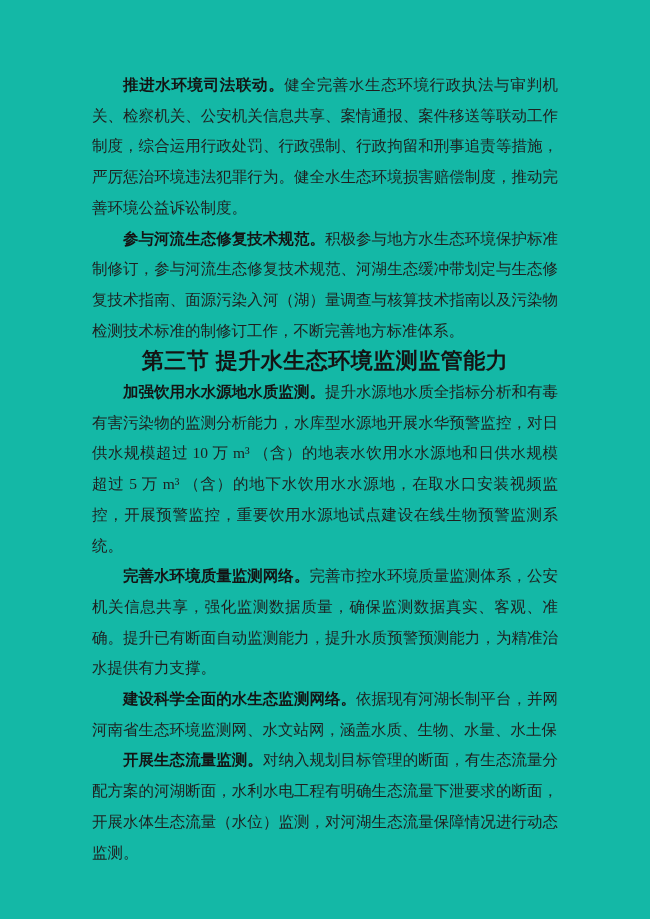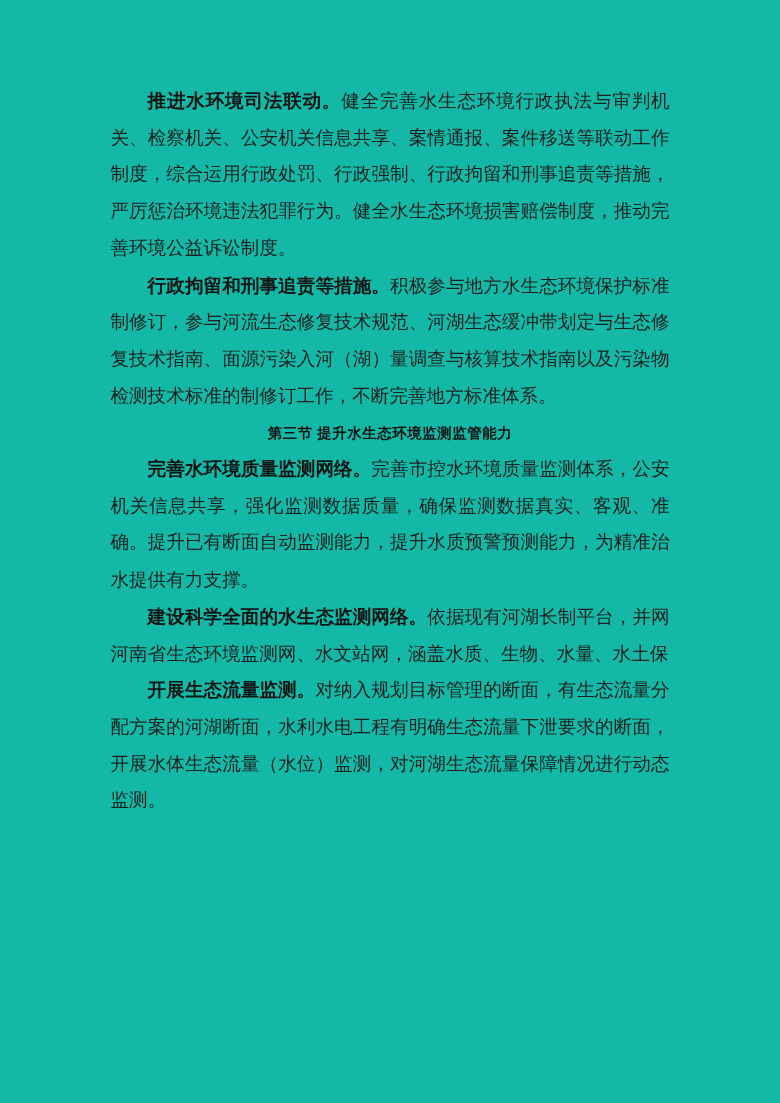--- a/index.html
+++ b/index.html
@@ -33,21 +33,21 @@
   }
   .para .lead {
     font-family: "Liberation Sans", "DejaVu Sans", sans-serif;
     font-weight: bold;
     color: #141414;
   }
   .section-heading {
     margin: 0;
     font-family: "Liberation Sans", "DejaVu Sans", sans-serif;
     font-weight: bold;
-    font-size: 12px;
+    font-size: 22px;
     line-height: 30.7px;
     text-align: center;
     color: #141414;
     letter-spacing: 0.5px;
   }
   .folio {
     position: absolute;
     top: 828px;
     left: 0;
     width: 650px;
@@ -58,24 +58,25 @@
   }
 </style>
 </head>
 <body>
 
 <div class="page">
   <div class="content">
 
     <p class="para"><span class="lead">推进水环境司法联动。</span><span>健全完善水生态环境行政执法与审判机关、检察机关、公安机关信息共享、案情通报、案件移送等联动工作制度，综合运用行政处罚、行政强制、行政拘留和刑事追责等措施，严厉惩治环境违法犯罪行为。健全水生态环境损害赔偿制度，推动完善环境公益诉讼制度。</span></p>
 
-    <p class="para"><span class="lead">行政拘留和刑事追责等措施。</span><span>积极参与地方水生态环境保护标准制修订，参与河流生态修复技术规范、河湖生态缓冲带划定与生态修复技术指南、面源污染入河（湖）量调查与核算技术指南以及污染物检测技术标准的制修订工作，不断完善地方标准体系。</span></p>
+    <p class="para"><span class="lead">参与河流生态修复技术规范。</span><span>积极参与地方水生态环境保护标准制修订，参与河流生态修复技术规范、河湖生态缓冲带划定与生态修复技术指南、面源污染入河（湖）量调查与核算技术指南以及污染物检测技术标准的制修订工作，不断完善地方标准体系。</span></p>
 
     <h2 class="section-heading">第三节 提升水生态环境监测监管能力</h2>
 
+    <p class="para"><span class="lead">加强饮用水水源地水质监测。</span><span>提升水源地水质全指标分析和有毒有害污染物的监测分析能力，水库型水源地开展水华预警监控，对日供水规模超过 10 万 m³ （含）的地表水饮用水水源地和日供水规模超过 5 万 m³ （含）的地下水饮用水水源地，在取水口安装视频监控，开展预警监控，重要饮用水源地试点建设在线生物预警监测系统。</span></p>
 
     <p class="para"><span class="lead">完善水环境质量监测网络。</span><span>完善市控水环境质量监测体系，公安机关信息共享，强化监测数据质量，确保监测数据真实、客观、准确。提升已有断面自动监测能力，提升水质预警预测能力，为精准治水提供有力支撑。</span></p>
 
     <p class="para"><span class="lead">建设科学全面的水生态监测网络。</span><span>依据现有河湖长制平台，并网河南省生态环境监测网、水文站网，涵盖水质、生物、水量、水土保</span></p>
 
     <p class="para"><span class="lead">开展生态流量监测。</span><span>对纳入规划目标管理的断面，有生态流量分配方案的河湖断面，水利水电工程有明确生态流量下泄要求的断面，开展水体生态流量（水位）监测，对河湖生态流量保障情况进行动态监测。</span></p>
 
   </div>
 
 </div>

